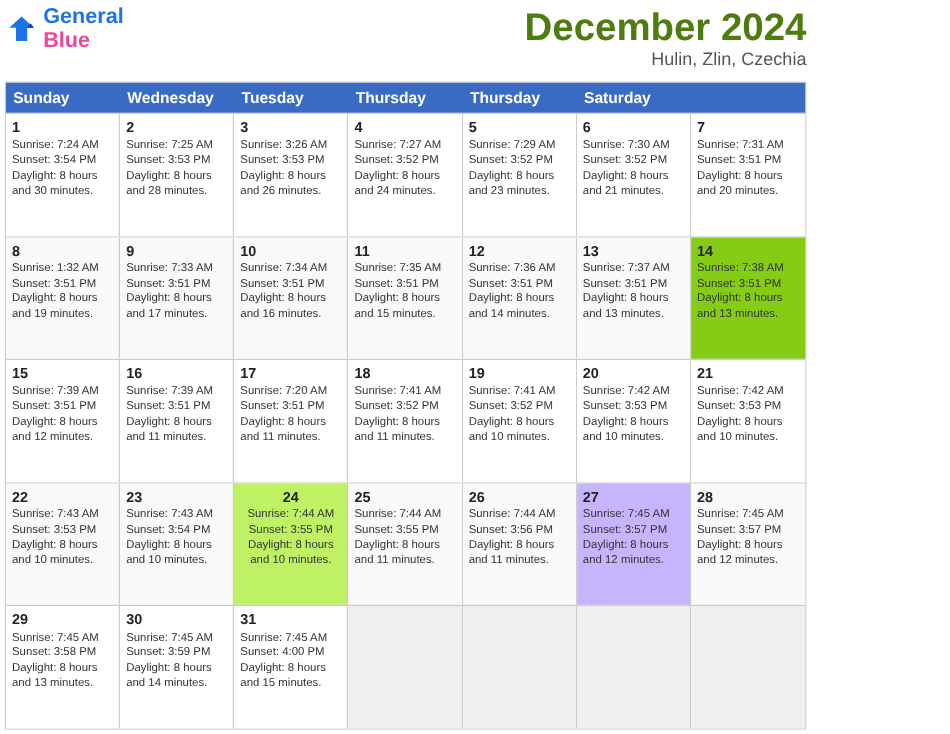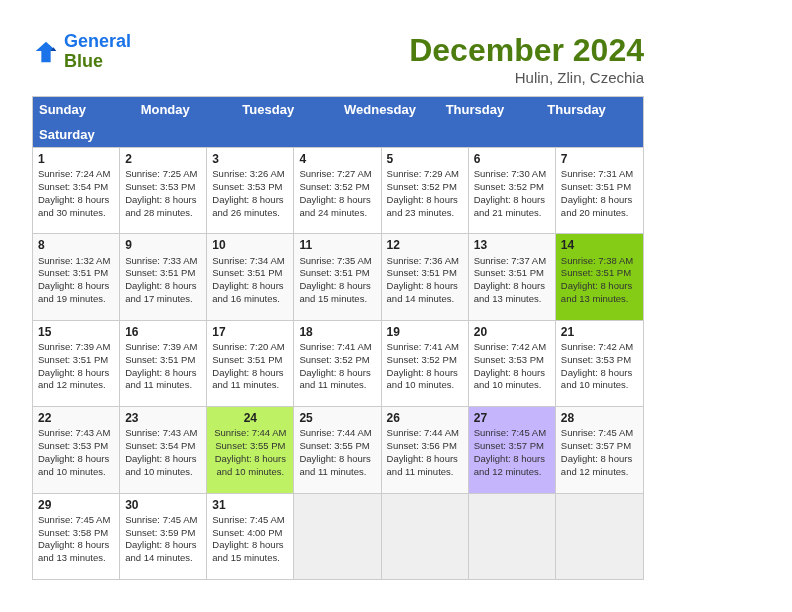--- a/index.html
+++ b/index.html
@@ -6,21 +6,21 @@
     body {
       width: 792px;
       height: 612px;
       font-family: Arial, sans-serif;
       background: #fff;
       overflow: hidden;
     }
     .page {
       width: 676px;
       height: 612px;
-      padding: 32px;
+      padding: 4px;
       display: flex;
       flex-direction: column;
     }
     .header {
       display: flex;
       justify-content: space-between;
       align-items: flex-start;
       margin-bottom: 10px;
     }
     .logo {
@@ -54,21 +54,21 @@
       color: #555;
     }
     .calendar {
       flex: 1;
       display: flex;
       flex-direction: column;
       border: 1px solid #ccc;
     }
     .cal-header {
       display: grid;
-      grid-template-columns: repeat(6, 1fr);
+      grid-template-columns: repeat(7, 1fr);
       background: #3a6bc4;
     }
     .cal-header-cell {
       color: #fff;
       font-size: 13px;
       font-weight: bold;
       padding: 5px 6px;
       text-align: left;
     }
     .cal-body {
@@ -116,35 +116,34 @@
 
 <div class="page">
   <div class="header">
     <div class="logo">
       <svg class="logo-icon" viewBox="0 0 30 30">
         <polygon points="15,4 26,14 20,14 20,26 10,26 10,14 4,14" fill="#1a73e8"></polygon>
         <polygon points="20,14 26,14 23,10" fill="#0d47a1"></polygon>
       </svg>
       <div class="logo-text">
         <div><span>General</span></div>
-        <div><span style="color:#4d7c0f">Blue</span></div>
+        <div><span style="color:#ec4899">Blue</span></div>
       </div>
     </div>
     <div class="title-section">
       <div class="month-title">December 2024</div>
       <div class="location">Hulin, Zlin, Czechia</div>
     </div>
   </div>
 
   <div class="calendar">
     <div class="cal-header">
     <div class="cal-header-cell">Sunday</div>
-        <div class="cal-header-cell">Monday</div>
+        <div class="cal-header-cell">Wednesday</div>
         <div class="cal-header-cell">Tuesday</div>
-        <div class="cal-header-cell">Wednesday</div>
         <div class="cal-header-cell">Thursday</div>
         <div class="cal-header-cell">Thursday</div>
         <div class="cal-header-cell">Saturday</div>
       </div>
     <div class="cal-body">
     <div class="cal-row">
           <div class="cal-cell">
             <span class="day-num">1</span>
             <div>Sunrise: 7:24 AM</div>
             <div>Sunset: 3:54 PM</div>

